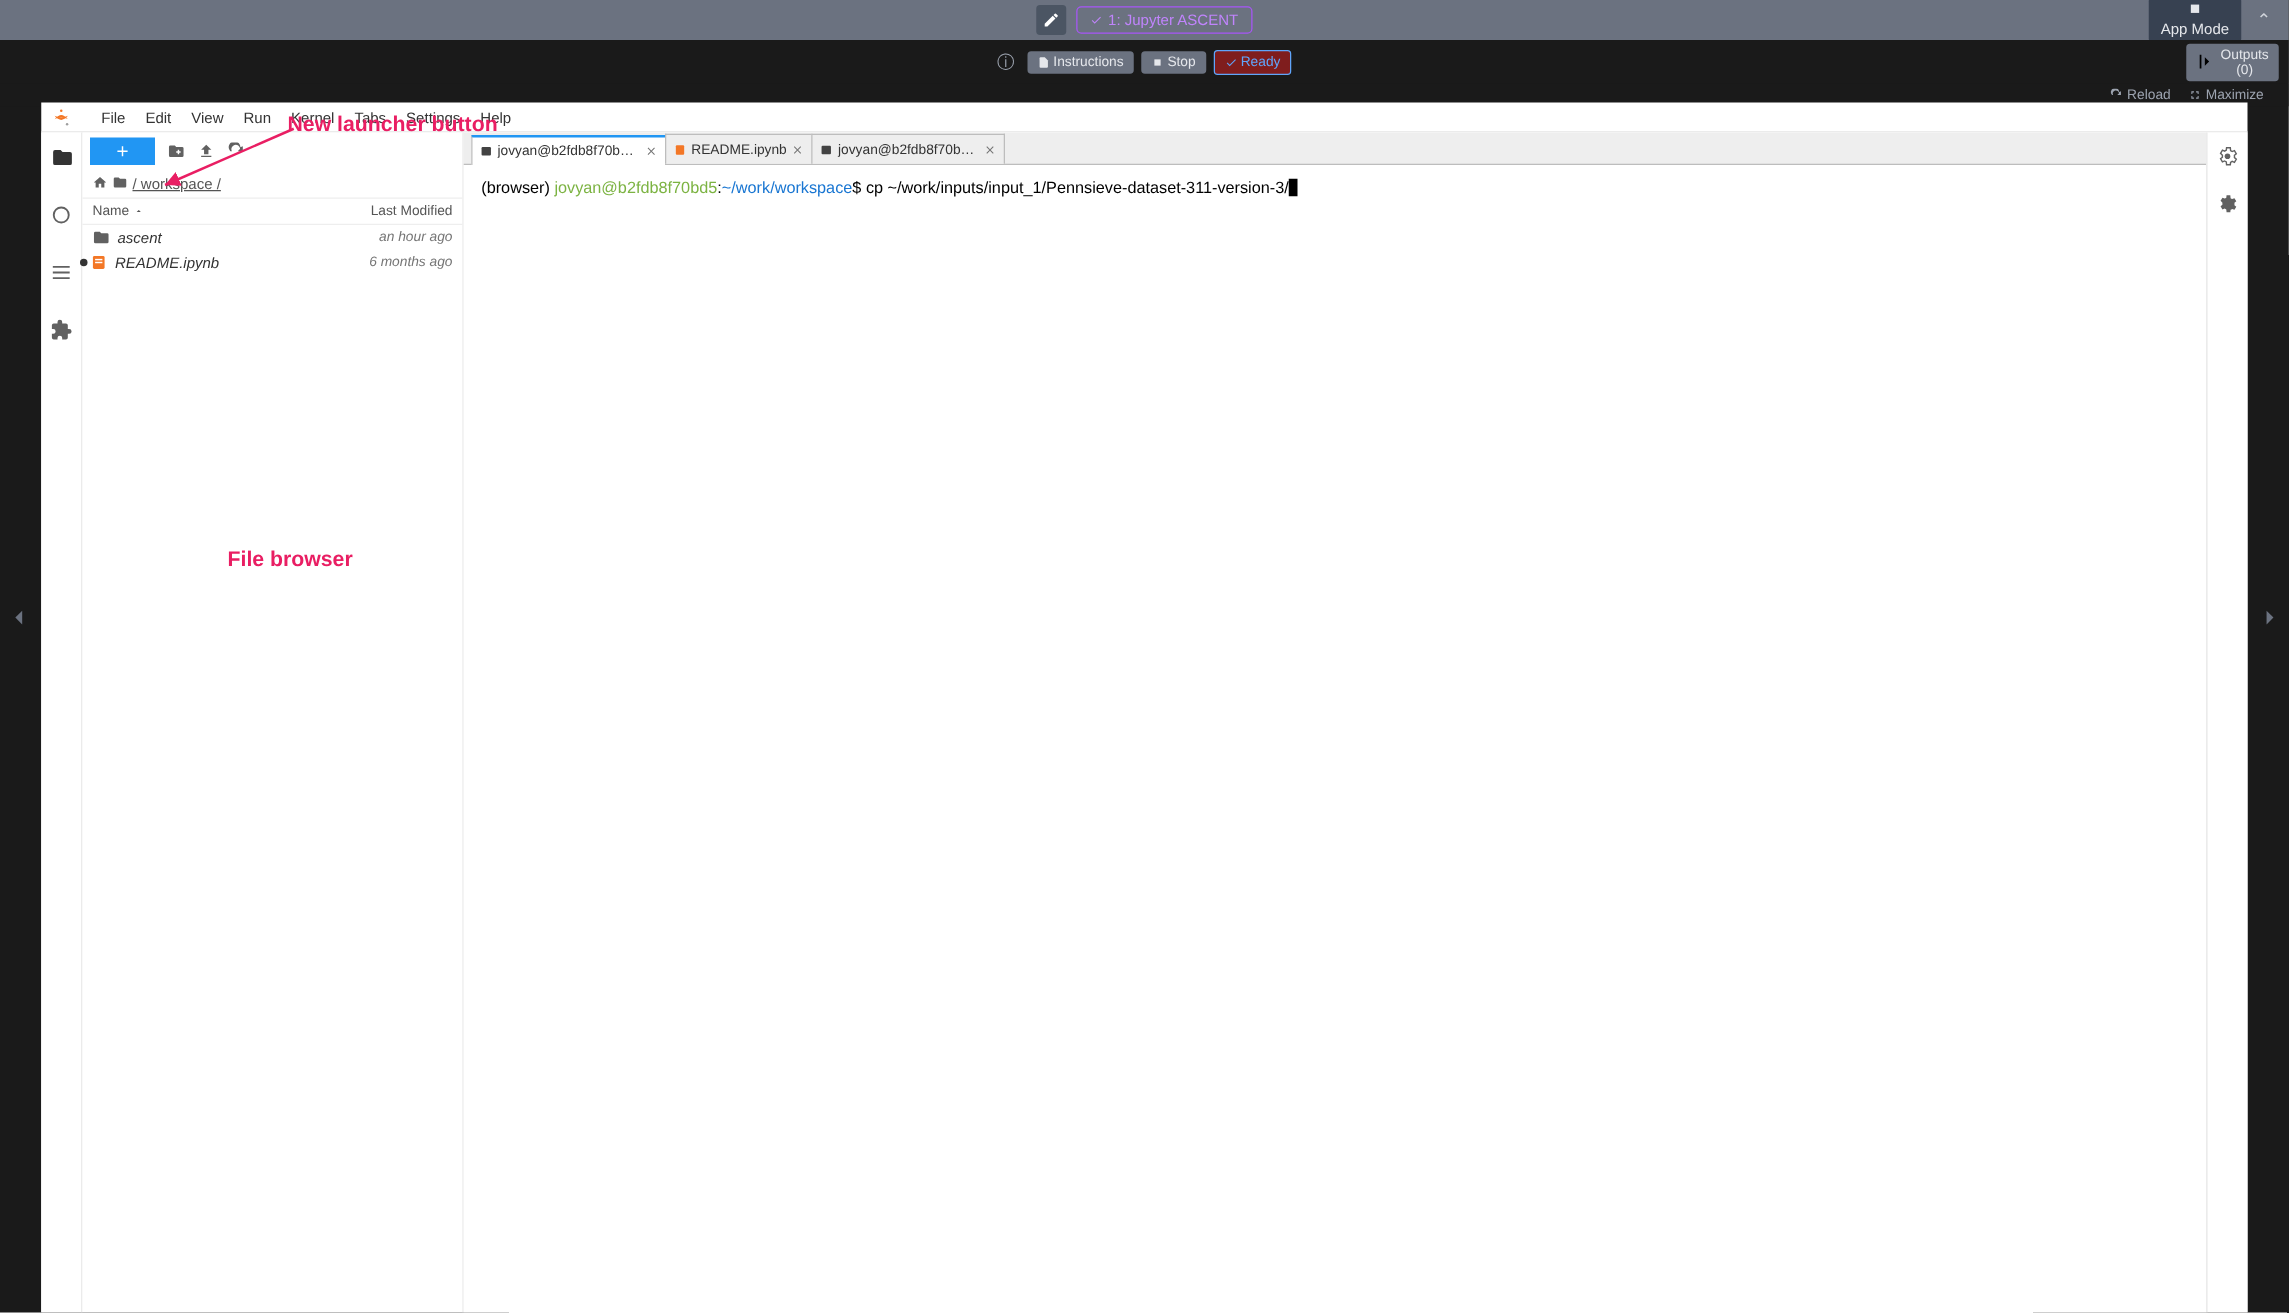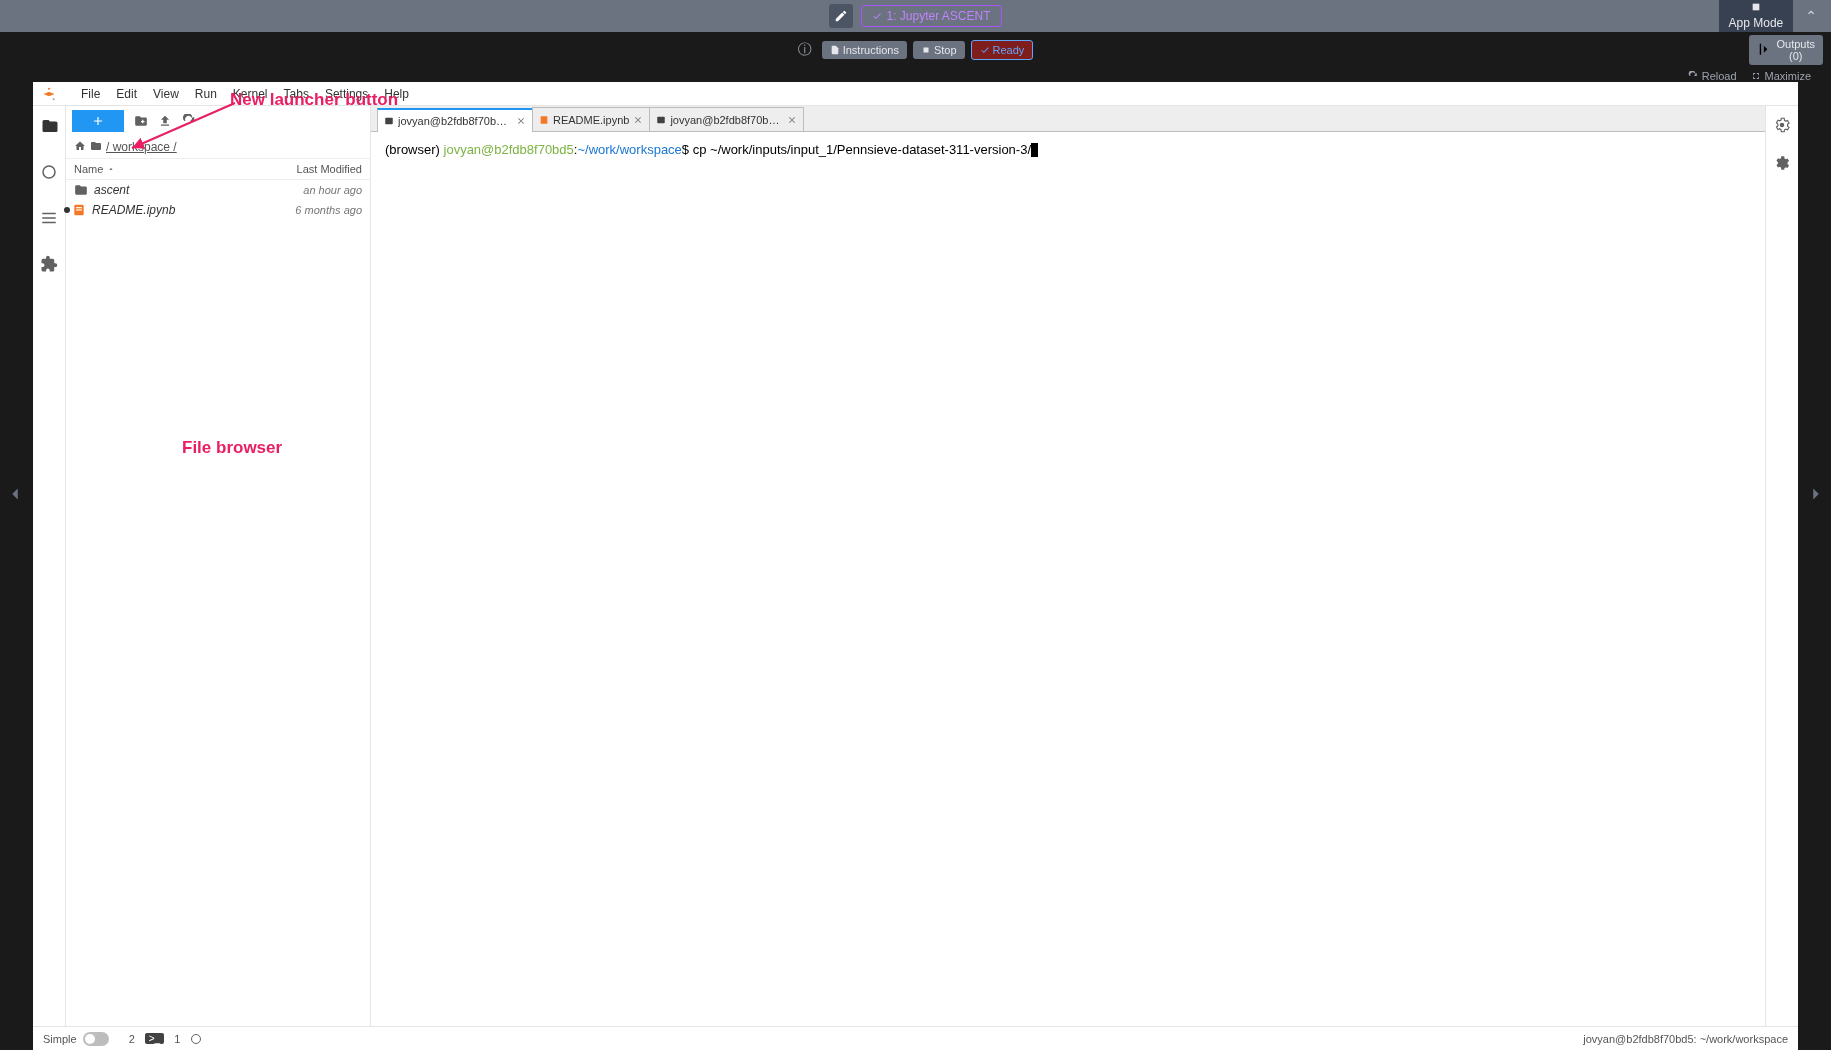--- a/index.html
+++ b/index.html
@@ -339,36 +339,20 @@
           <circle cx="12" cy="12" r="3"></circle>
           <path d="M19.4 13a7.5 7.5 0 000-2l2-1.6-2-3.4-2.4 1a7.5 7.5 0 00-1.7-1L15 3h-4l-.3 2.5a7.5 7.5 0 00-1.7 1l-2.4-1-2 3.4L6.6 11a7.5 7.5 0 000 2l-2 1.6 2 3.4 2.4-1a7.5 7.5 0 001.7 1L11 21h4l.3-2.5a7.5 7.5 0 001.7-1l2.4 1 2-3.4-2-1.6z" fill="none" stroke="#616161" stroke-width="1.5"></path>
         </svg>
       <svg class="act-icon" viewBox="0 0 24 24">
           <circle cx="12" cy="12" r="3"></circle>
           <path d="M19.4 13a7.5 7.5 0 000-2l2-1.6-2-3.4-2.4 1a7.5 7.5 0 00-1.7-1L15 3h-4l-.3 2.5a7.5 7.5 0 00-1.7 1l-2.4-1-2 3.4L6.6 11a7.5 7.5 0 000 2l-2 1.6 2 3.4 2.4-1a7.5 7.5 0 001.7 1L11 21h4l.3-2.5a7.5 7.5 0 001.7-1l2.4 1 2-3.4-2-1.6z" fill="#616161"></path>
         </svg>
     </div>
   </div>
 
-  <div class="statusbar">
-    <div class="simple-toggle">
-      <span>Simple</span>
-      <div class="toggle-sw"></div>
-    </div>
-    <div class="status-items">
-      <span>2</span>
-      <span class="term-badge">&gt;_</span>
-      <span>1</span>
-      <svg width="12" height="12" viewBox="0 0 24 24">
-          <circle cx="12" cy="12" r="9" fill="none" stroke="#616161" stroke-width="2"></circle>
-        </svg>
-    </div>
-    <div class="status-sep"></div>
-    <span>jovyan@b2fdb8f70bd5: ~/work/workspace</span>
-  </div>
 
 </div>
 
 <div class="annotation ann-launcher">New launcher button</div>
 <div class="annotation ann-browser">File browser</div>
 <svg class="arrow-svg" width="130" height="60">
   <defs>
       <marker id="ah" markerWidth="8" markerHeight="8" refX="6" refY="3" orient="auto">
         <path d="M0,0 L6,3 L0,6 Z" fill="#e91e63"></path>
       </marker>

